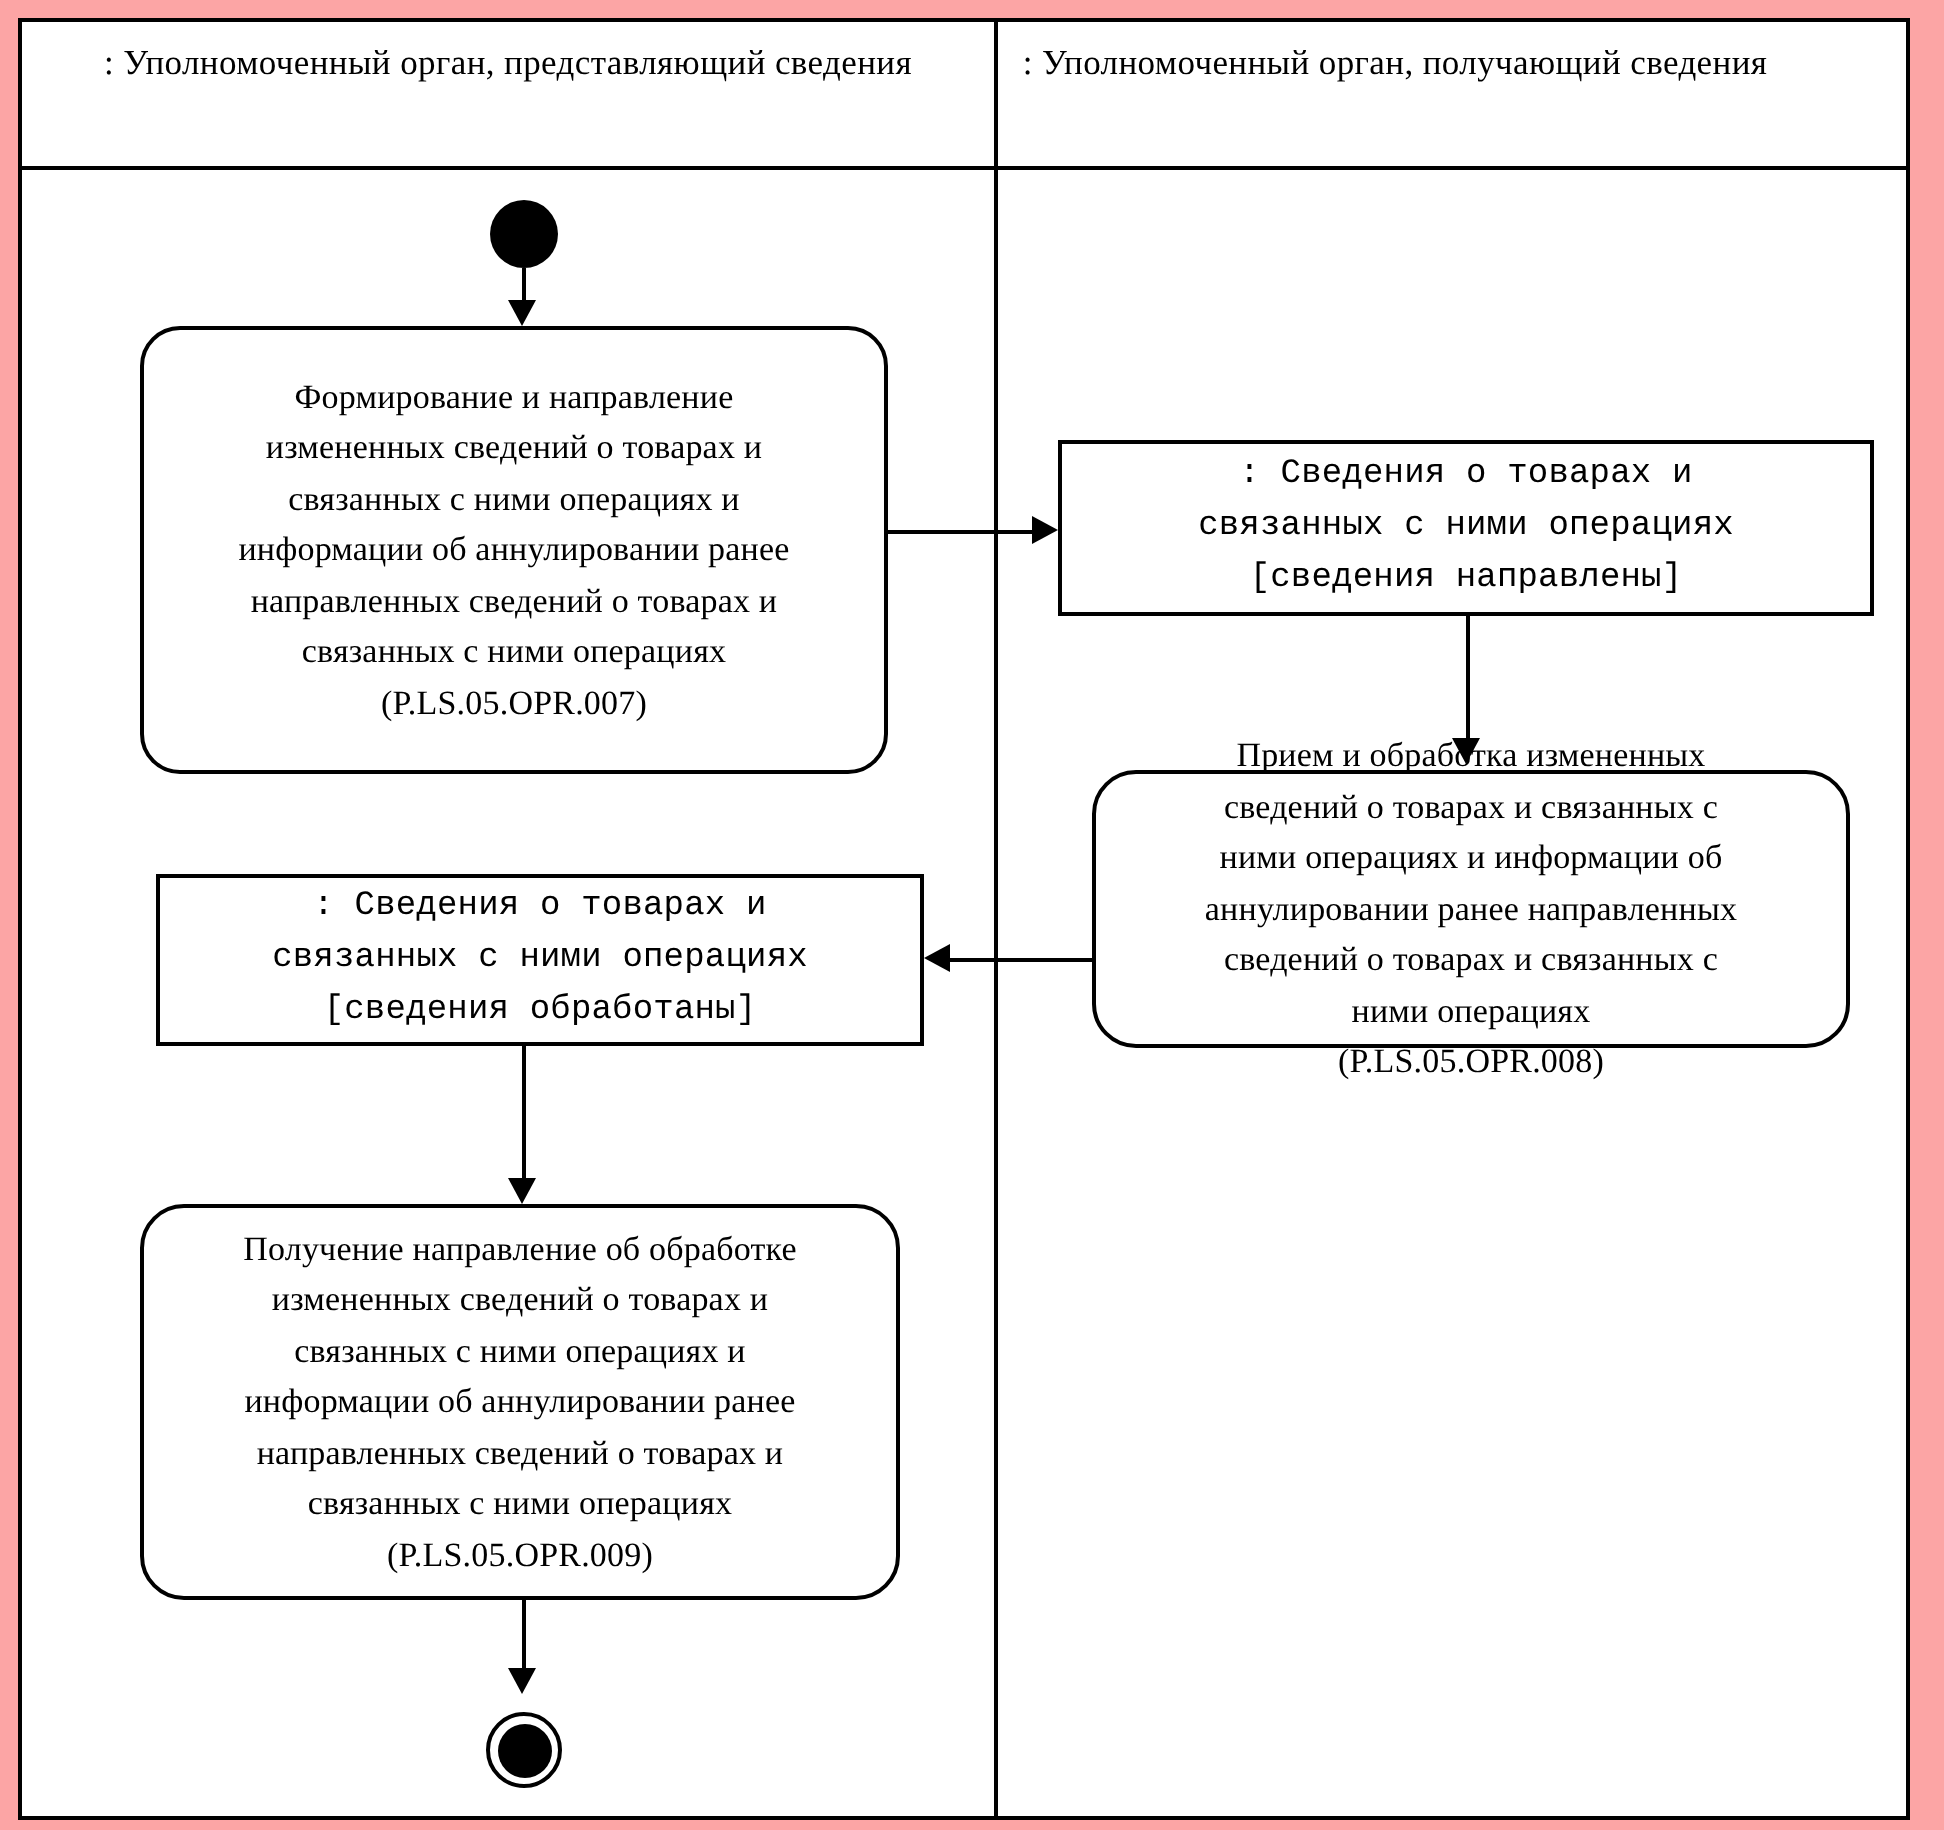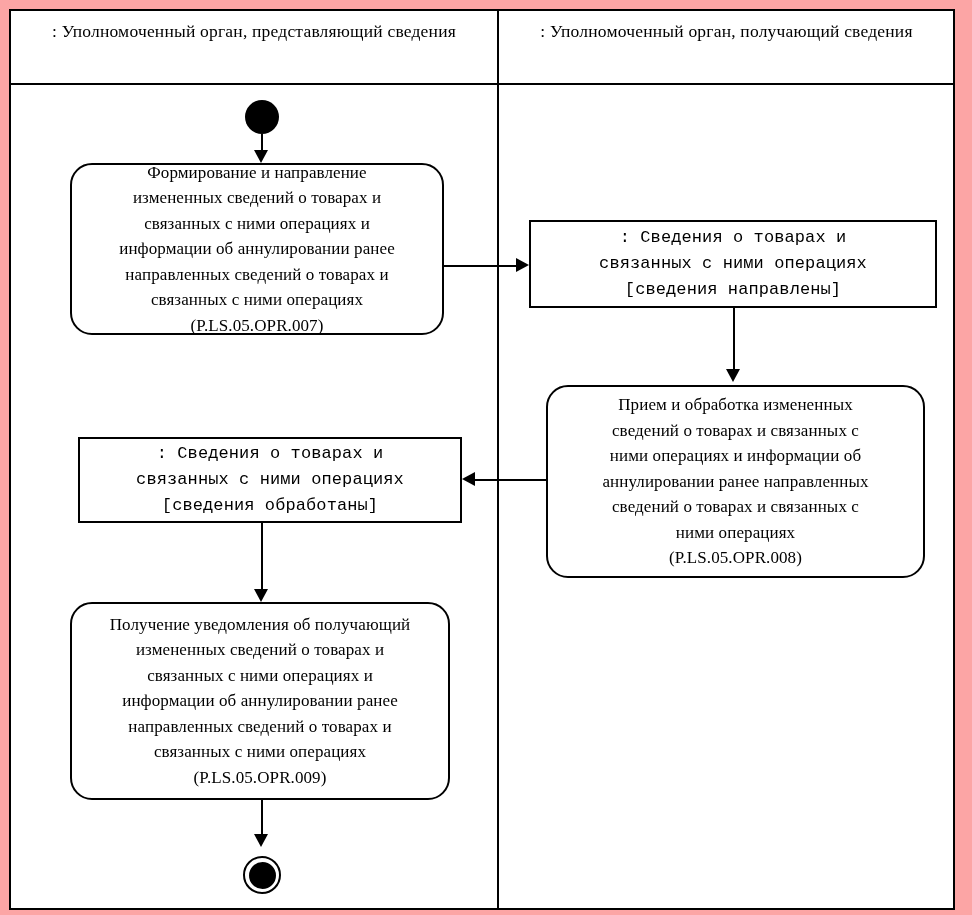--- a/index.html
+++ b/index.html
@@ -150,29 +150,29 @@
 
   <div class="frame"></div>
 
   <div class="header-rule" style="top:83px;"></div>
 
   <div class="lane-divider" style="left:497px;"></div>
 
   <div class="lane-header" style="left:12px; top:18px; width:484px;">: Уполномоченный орган,
 представляющий сведения</div>
 
-  <div class="lane-header" style="left:500px; top:18px; width:453px;">: Уполномоченный орган,
+  <div class="lane-header" style="left:471px; top:18px; width:453px;">: Уполномоченный орган,
 получающий сведения</div>
 
   <div class="initial-node" style="left:245px; top:100px;"></div>
 
   <div class="edge-v" style="left:261px; top:134px; height:17px;"></div>
   <div class="arrow-down" style="left:254px; top:150px;"></div>
 
-  <div class="node activity" style="left:70px; top:163px; width:374px; height:172px;">
+  <div class="node activity" style="left:70px; top:163px; width:374px; height:224px;border-radius:20px;">
     <div class="node-text">Формирование и направление
 измененных сведений о товарах и
 связанных с ними операциях и
 информации об аннулировании ранее
 направленных сведений о товарах и
 связанных с ними операциях
 (P.LS.05.OPR.007)</div>
   </div>
 
   <div class="edge-h" style="left:444px; top:265px; width:73px;"></div>
@@ -181,21 +181,21 @@
   <div class="node objectnode" style="left:78px; top:437px; width:384px; height:86px;">
     <div class="node-text">: Сведения о товарах и
 связанных с ними операциях
 [сведения обработаны]</div>
   </div>
 
   <div class="edge-v" style="left:261px; top:523px; height:67px;"></div>
   <div class="arrow-down" style="left:254px; top:589px;"></div>
 
   <div class="node activity" style="left:70px; top:602px; width:380px; height:198px;">
-    <div class="node-text">Получение уведомления об получающий
+    <div class="node-text">Получение направление об обработке
 измененных сведений о товарах и
 связанных с ними операциях и
 информации об аннулировании ранее
 направленных сведений о товарах и
 связанных с ними операциях
 (P.LS.05.OPR.009)</div>
   </div>
 
   <div class="edge-v" style="left:261px; top:800px; height:35px;"></div>
   <div class="arrow-down" style="left:254px; top:834px;"></div>
@@ -203,21 +203,21 @@
 
   <div class="node objectnode" style="left:529px; top:220px; width:408px; height:88px;">
     <div class="node-text">: Сведения о товарах и
 связанных с ними операциях
 [сведения направлены]</div>
   </div>
 
   <div class="edge-v" style="left:733px; top:308px; height:62px;"></div>
   <div class="arrow-down" style="left:726px; top:369px;"></div>
 
-  <div class="node activity" style="left:546px; top:385px; width:379px; height:193px;">
+  <div class="node activity" style="left:546px; top:385px; width:379px; height:139px;">
     <div class="node-text">Прием и обработка измененных
 сведений о товарах и связанных с
 ними операциях и информации об
 аннулировании ранее направленных
 сведений о товарах и связанных с
 ними операциях
 (P.LS.05.OPR.008)</div>
   </div>
 
   <div class="edge-h" style="left:475px; top:479px; width:71px;"></div>

